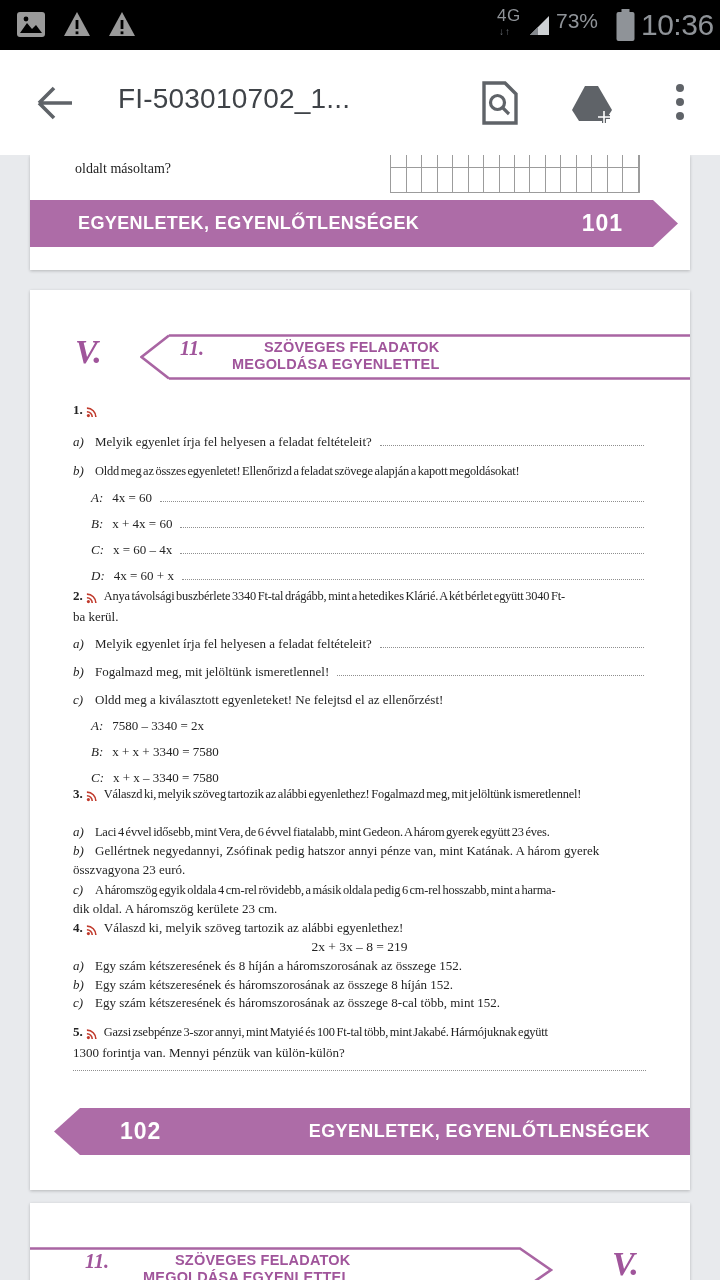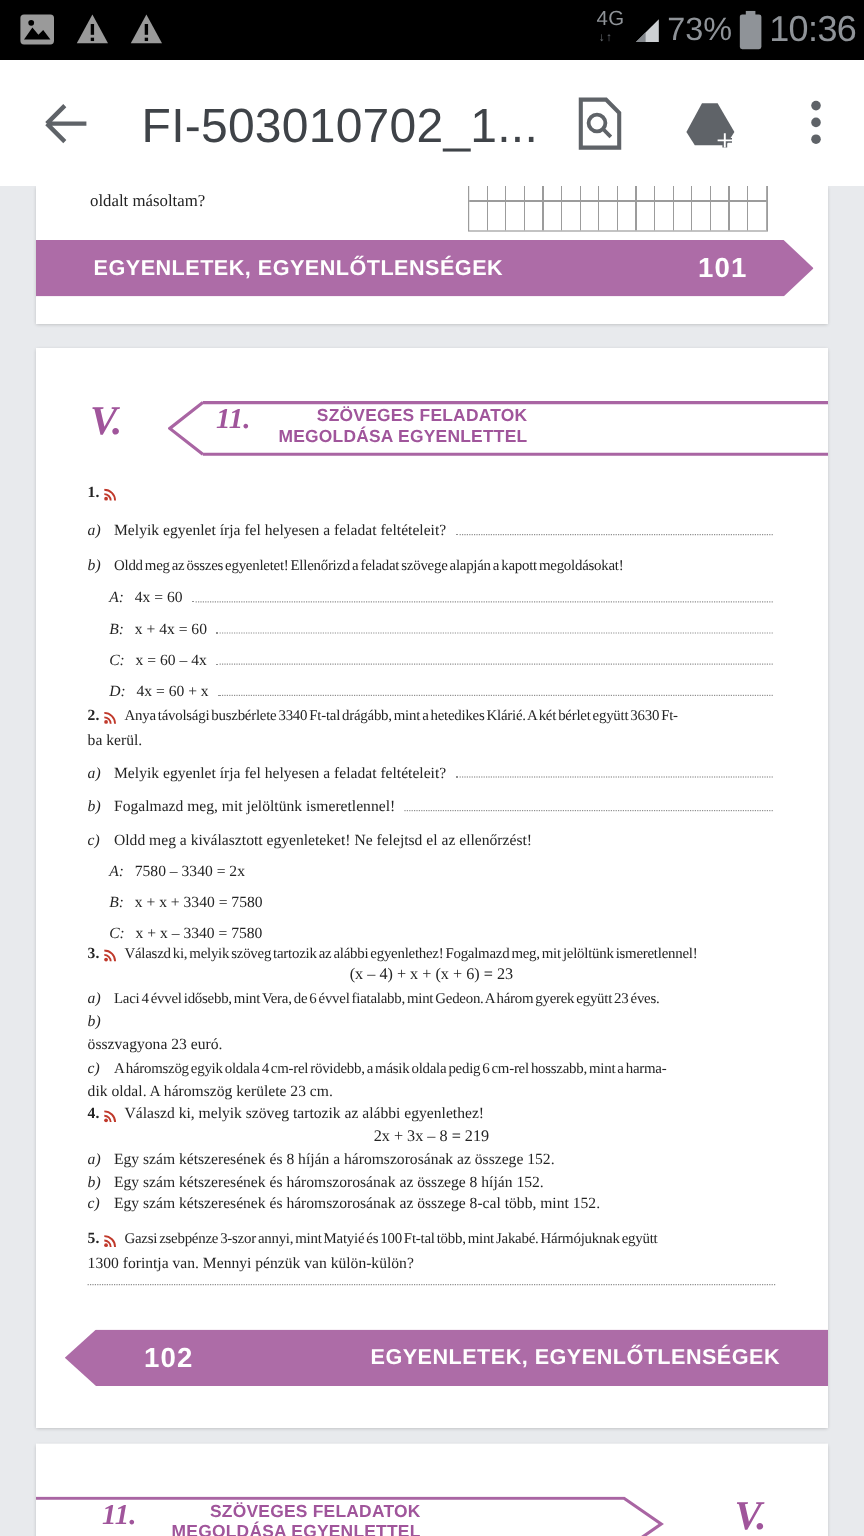--- a/index.html
+++ b/index.html
@@ -5,26 +5,26 @@
   html,body{margin:0;padding:0;}
   body{width:720px;height:1280px;position:relative;overflow:hidden;
        background:#e8eaed;font-family:"Liberation Sans", sans-serif;}
 
   
   .statusbar{position:absolute;left:0;top:0;width:720px;height:50px;background:#000;}
   .sb-ico{position:absolute;top:11px;}
   .sb-txt{position:absolute;color:#8f9398;font-weight:normal;}
   .sb-4g{left:497px;top:6px;font-size:17px;letter-spacing:.5px;}
   .sb-arrows{left:499px;top:26px;font-size:10px;font-weight:normal;color:#6d7177;letter-spacing:1px;}
-  .sb-pct{left:556px;top:9px;font-size:27px;font-weight:normal;}
+  .sb-pct{left:556px;top:9px;font-size:21px;font-weight:normal;}
   .sb-time{left:641px;top:8px;font-size:30px;font-weight:normal;letter-spacing:-.5px;}
 
   
   .toolbar{position:absolute;left:0;top:50px;width:720px;height:105px;background:#fff;}
-  .tb-title{position:absolute;left:118px;top:33px;font-size:40px;color:#3f4348;letter-spacing:.2px;white-space:nowrap;}
+  .tb-title{position:absolute;left:118px;top:33px;font-size:28px;color:#3f4348;letter-spacing:.2px;white-space:nowrap;}
   .tb-btn{position:absolute;top:29px;width:48px;height:48px;}
   .dots{position:absolute;left:668px;top:30px;width:40px;height:48px;}
   .dots i{position:absolute;left:8px;width:8px;height:8px;border-radius:50%;background:#5f6368;}
 
   
   .viewer{position:absolute;left:0;top:155px;width:700px;height:1125px;overflow:hidden;}
   .page{position:absolute;left:30px;width:660px;background:#fff;box-shadow:0 1px 3px rgba(0,0,0,.22);overflow:hidden;}
   .page-prev{top:0;height:115px;}
   .page-main{top:135px;height:900px;}
   .page-next{top:1048px;height:80px;}
@@ -42,21 +42,21 @@
                      repeating-linear-gradient(90deg,transparent 0 14.5px,#9c9c9c 14.5px 15.5px);}
 
   .prev-line{position:absolute;left:45px;top:6px;font-family:"Liberation Serif",serif;font-size:14px;color:#222;}
 
   
   .chapter{position:absolute;font-family:"Liberation Serif",serif;font-style:italic;font-weight:bold;
            color:#a0559b;font-size:34px;line-height:34px;}
   .badge{position:absolute;}
   .badge svg{position:absolute;left:0;top:0;}
   .badge .b-11{position:absolute;left:40px;top:3px;font-family:"Liberation Serif",serif;font-style:italic;
-               font-weight:bold;font-size:24px;color:#a0559b;}
+               font-weight:bold;font-size:20px;color:#a0559b;}
   .badge .b-t{position:absolute;left:92px;top:5px;color:#a0559b;font-weight:bold;font-size:14.5px;
               line-height:17px;letter-spacing:.2px;white-space:nowrap;text-align:right;}
 
   
   .r{position:absolute;left:43px;width:573px;display:flex;align-items:baseline;
      font-family:"Liberation Serif",serif;color:#242424;font-size:13px;white-space:nowrap;}
   .t12{font-size:12.4px;letter-spacing:-.2px;word-spacing:-1.2px;}
   .exnum{font-weight:bold;margin-right:2px;}
   .rss{margin:0 7px 0 1px;align-self:center;position:relative;top:2px;flex:0 0 auto;}
   .slab{font-style:italic;flex:0 0 22px;}
@@ -185,21 +185,21 @@
         <span class="leader"></span>
     </div>
 
     <div class="r" style="top:298px">
       <span class="exnum">2.</span>
       <svg class="rss" width="11" height="11" viewBox="0 0 12 12">
         <circle cx="2.6" cy="9.4" r="1.7" fill="#c0392b"></circle>
         <path d="M1 5.2 A5.8 5.8 0 0 1 6.8 11" stroke="#c0392b" stroke-width="1.7" fill="none"></path>
         <path d="M1 1.2 A9.8 9.8 0 0 1 10.8 11" stroke="#c0392b" stroke-width="1.7" fill="none"></path>
       </svg>
-      <span class="t12">Anya távolsági buszbérlete 3340 Ft-tal drágább, mint a hetedikes Klárié. A két bérlet együtt 3630 Ft-</span>
+      <span class="t12">Anya távolsági buszbérlete 3340 Ft-tal drágább, mint a hetedikes Klárié. A két bérlet együtt 3040 Ft-</span>
     </div>
     <div class="r" style="top:319px">
       <span>ba kerül.</span>
     </div>
     <div class="r" style="top:346px">
       <span class="slab">a)</span>
         <span>Melyik egyenlet írja fel helyesen a feladat feltételeit?</span>
         <span class="leader"></span>
     </div>
     <div class="r" style="top:374px">
@@ -226,29 +226,27 @@
 
     <div class="r" style="top:496px">
       <span class="exnum">3.</span>
       <svg class="rss" width="11" height="11" viewBox="0 0 12 12">
         <circle cx="2.6" cy="9.4" r="1.7" fill="#c0392b"></circle>
         <path d="M1 5.2 A5.8 5.8 0 0 1 6.8 11" stroke="#c0392b" stroke-width="1.7" fill="none"></path>
         <path d="M1 1.2 A9.8 9.8 0 0 1 10.8 11" stroke="#c0392b" stroke-width="1.7" fill="none"></path>
       </svg>
       <span class="t12">Válaszd ki, melyik szöveg tartozik az alábbi egyenlethez! Fogalmazd meg, mit jelöltünk ismeretlennel!</span>
     </div>
-    <div class="r" style="top:514px;display:block">
-      <span class="ceq">(x – 4) + x + (x + 6) = 23</span>
-    </div>
     <div class="r" style="top:534px">
       <span class="slab">a)</span>
         <span class="t12">Laci 4 évvel idősebb, mint Vera, de 6 évvel fiatalabb, mint Gedeon. A három gyerek együtt 23 éves.</span>
     </div>
     <div class="r" style="top:553px">
       <span class="slab">b)</span>
+        <span>Gellértnek negyedannyi, Zsófinak pedig hatszor annyi pénze van, mint Katának. A három gyerek</span>
     </div>
     <div class="r" style="top:572px">
       <span>összvagyona 23 euró.</span>
     </div>
     <div class="r" style="top:592px">
       <span class="slab">c)</span>
         <span class="t12">A háromszög egyik oldala 4 cm-rel rövidebb, a másik oldala pedig 6 cm-rel hosszabb, mint a harma-</span>
     </div>
     <div class="r" style="top:611px">
       <span>dik oldal. A háromszög kerülete 23 cm.</span>

